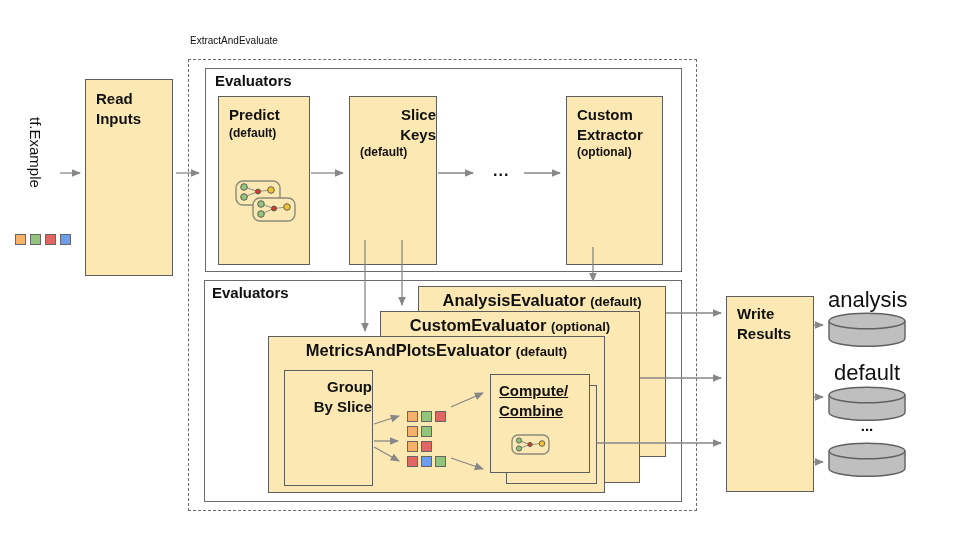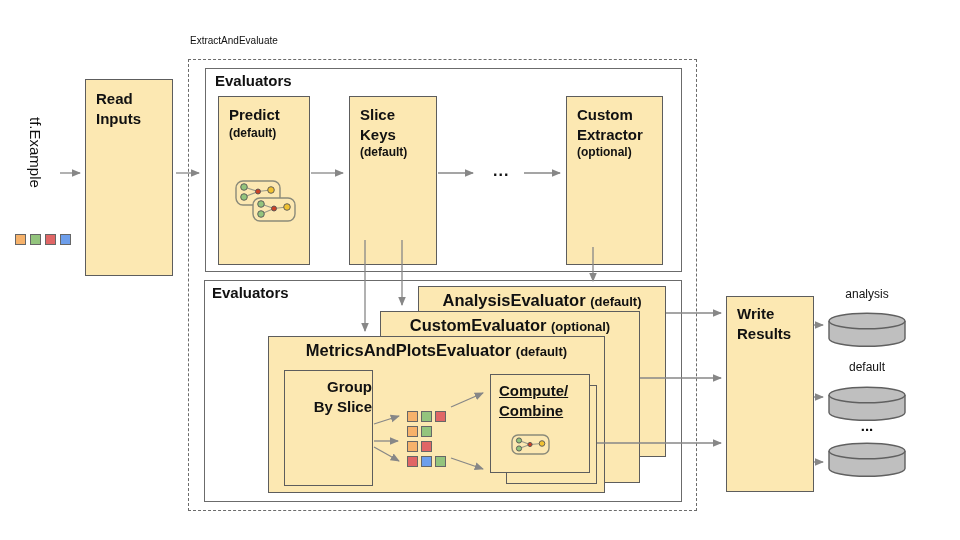--- a/index.html
+++ b/index.html
@@ -26,21 +26,21 @@
   .box-sub{font-size:12px;font-weight:bold;padding:1px 0 0 10px;}
   .stack-title{text-align:center;font-weight:bold;font-size:16.5px;padding-top:4px;white-space:nowrap;border-radius:11px;}
   .stack-title .sub{font-size:13px;}
   .vert-label{
     writing-mode:vertical-rl;font-size:15px;white-space:nowrap;
   }
   .ellipsis{font-size:16px;font-weight:bold;letter-spacing:1px;}
   .sq{display:inline-block;width:11px;height:11px;border:1.5px solid var(--sq-border);box-sizing:border-box;}
   .sq-strip{display:flex;gap:4px;}
   .sq-row{display:flex;gap:3px;margin-bottom:4px;}
-  .out-label{font-size:12px;text-align:center;}
+  .out-label{font-size:22px;text-align:center;}
   .out-label.dots{font-weight:bold;font-size:15px;}
   .arrow{stroke:var(--arrow);stroke-width:1.3px;fill:none;marker-end:url(#ah);}
   #ah path{fill:var(--arrow);}
   .cyl{fill:var(--cyl-fill);stroke:var(--cyl-stroke);stroke-width:1.4px;}
   .mini-rect{fill:var(--box-fill);stroke:#8a8a7a;stroke-width:1.4px;}
   .mini-line{stroke:#9a9a8a;stroke-width:1.2px;}
   .dot-green{fill:var(--icon-green);stroke:#555;stroke-width:0.9px;}
   .dot-red{fill:var(--icon-red);stroke:#555;stroke-width:0.9px;}
   .dot-yellow{fill:var(--icon-yellow);stroke:#555;stroke-width:0.9px;}
 </style>
@@ -86,21 +86,21 @@
     <line class="mini-line" x1="31" y1="28" x2="44" y2="32.5"></line>
     <line class="mini-line" x1="31" y1="38" x2="44" y2="32.5"></line>
     <line class="mini-line" x1="44" y1="32.5" x2="57" y2="31"></line>
     <circle class="dot-green" cx="31" cy="28" r="3.3"></circle>
     <circle class="dot-green" cx="31" cy="38" r="3.3"></circle>
     <circle class="dot-red" cx="44" cy="32.5" r="2.5"></circle>
     <circle class="dot-yellow" cx="57" cy="31" r="3.3"></circle>
   </svg>
 
   <div class="crembox" style="left:349px;top:96px;width:88px;height:169px;">
-    <div class="box-title" style="padding-top:8px;">Slice
+    <div class="box-title" style="padding-top:8px;text-align:right;">Slice
 Keys</div>
     <div class="box-sub">(default)</div>
   </div>
 
   <div class="abs ellipsis" style="left:493px;top:162px;">...</div>
 
   <div class="crembox" style="left:566px;top:96px;width:97px;height:169px;">
     <div class="box-title" style="padding-top:8px;">Custom
 Extractor</div>
     <div class="box-sub">(optional)</div>

